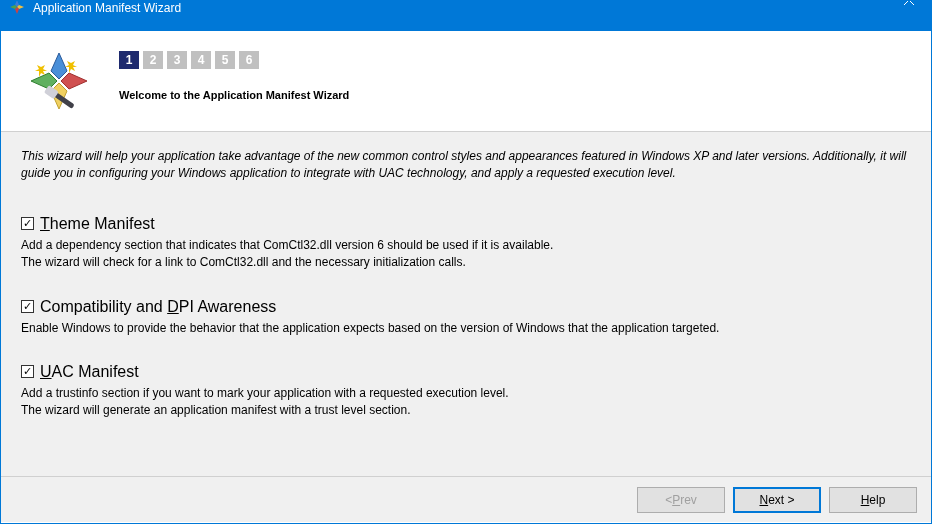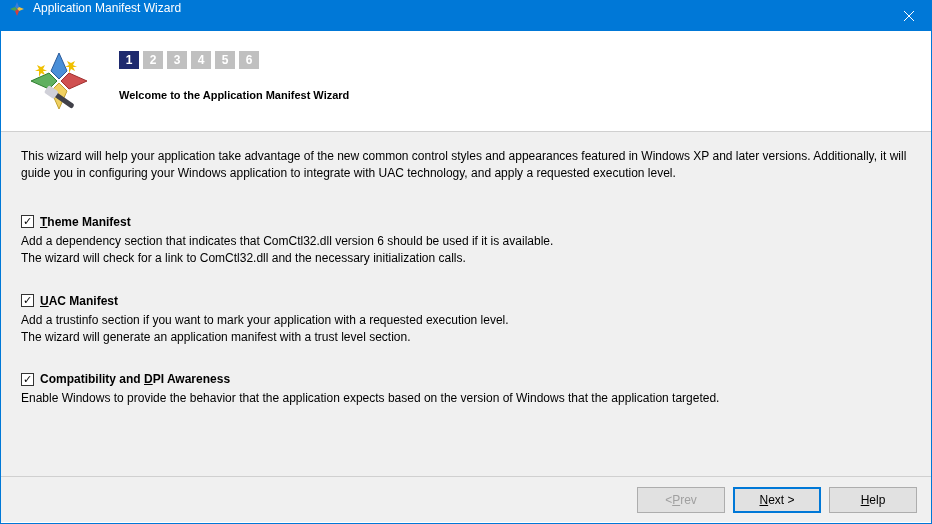--- a/index.html
+++ b/index.html
@@ -10,22 +10,22 @@
       width: 932px;
       height: 524px;
       overflow: hidden;
       border: 1px solid #0078d7;
     }
     .titlebar {
       background: #0078d7;
       color: #fff;
       height: 30px;
       display: flex;
-      align-items: flex-start;
-      padding: 0 0 0 8px;
+      align-items: flex-end;
+      padding: 0 0 16px 8px;
     }
     .titlebar-icon {
       width: 16px;
       height: 16px;
       margin-right: 8px;
       display: flex;
       align-items: center;
       justify-content: center;
     }
     .titlebar-text {
@@ -83,20 +83,21 @@
     .content-area {
       background: #f0f0f0;
       padding: 16px 20px 10px 20px;
       height: 344px;
       color: #000;
     }
     .intro-text {
       font-size: 12px;
       line-height: 1.45;
       margin-bottom: 32px;
+      font-style: italic;
     }
     .option-block {
       margin-bottom: 26px;
     }
     .option-header {
       display: flex;
       align-items: center;
       margin-bottom: 4px;
     }
     .checkbox {
@@ -111,22 +112,22 @@
       cursor: pointer;
       flex-shrink: 0;
     }
     .checkbox.checked::after {
       content: "✓";
       font-size: 11px;
       line-height: 1;
       color: #000;
     }
     .option-label {
-      font-weight: bold;
-      font-size: 12px;
+      font-weight: normal;
+      font-size: 16px;
     }
     .option-desc {
       font-size: 12px;
       line-height: 1.45;
     }
     .u { text-decoration: underline; }
     .button-bar {
       background: #f0f0f0;
       border-top: 1px solid #d0d0d0;
       height: 46px;
@@ -209,30 +210,30 @@
       <div class="option-block">
         <div class="option-header">
           <div class="checkbox checked"></div>
           <span class="option-label"><span></span><span class="u">T</span><span>heme Manifest</span></span>
         </div>
         <div class="option-desc">Add a dependency section that indicates that ComCtl32.dll version 6 should be used if it is available.<br>The wizard will check for a link to ComCtl32.dll and the necessary initialization calls.</div>
       </div>
       <div class="option-block">
         <div class="option-header">
           <div class="checkbox checked"></div>
+          <span class="option-label"><span>Compatibility and </span><span class="u">D</span><span>PI Awareness</span></span>
+        </div>
+        <div class="option-desc">Enable Windows to provide the behavior that the application expects based on the version of Windows that the application targeted.</div>
+      </div>
+      <div class="option-block">
+        <div class="option-header">
+          <div class="checkbox checked"></div>
           <span class="option-label"><span></span><span class="u">U</span><span>AC Manifest</span></span>
         </div>
         <div class="option-desc">Add a trustinfo section if you want to mark your application with a requested execution level.<br>The wizard will generate an application manifest with a trust level section.</div>
-      </div>
-      <div class="option-block">
-        <div class="option-header">
-          <div class="checkbox checked"></div>
-          <span class="option-label"><span>Compatibility and </span><span class="u">D</span><span>PI Awareness</span></span>
-        </div>
-        <div class="option-desc">Enable Windows to provide the behavior that the application expects based on the version of Windows that the application targeted.</div>
       </div>
     </div>
 </div>
 
 <div class="button-bar">
   <button class="btn" disabled="">
     <span>&lt; </span>
       <span class="u">P</span>
       <span>rev</span>
   </button>

